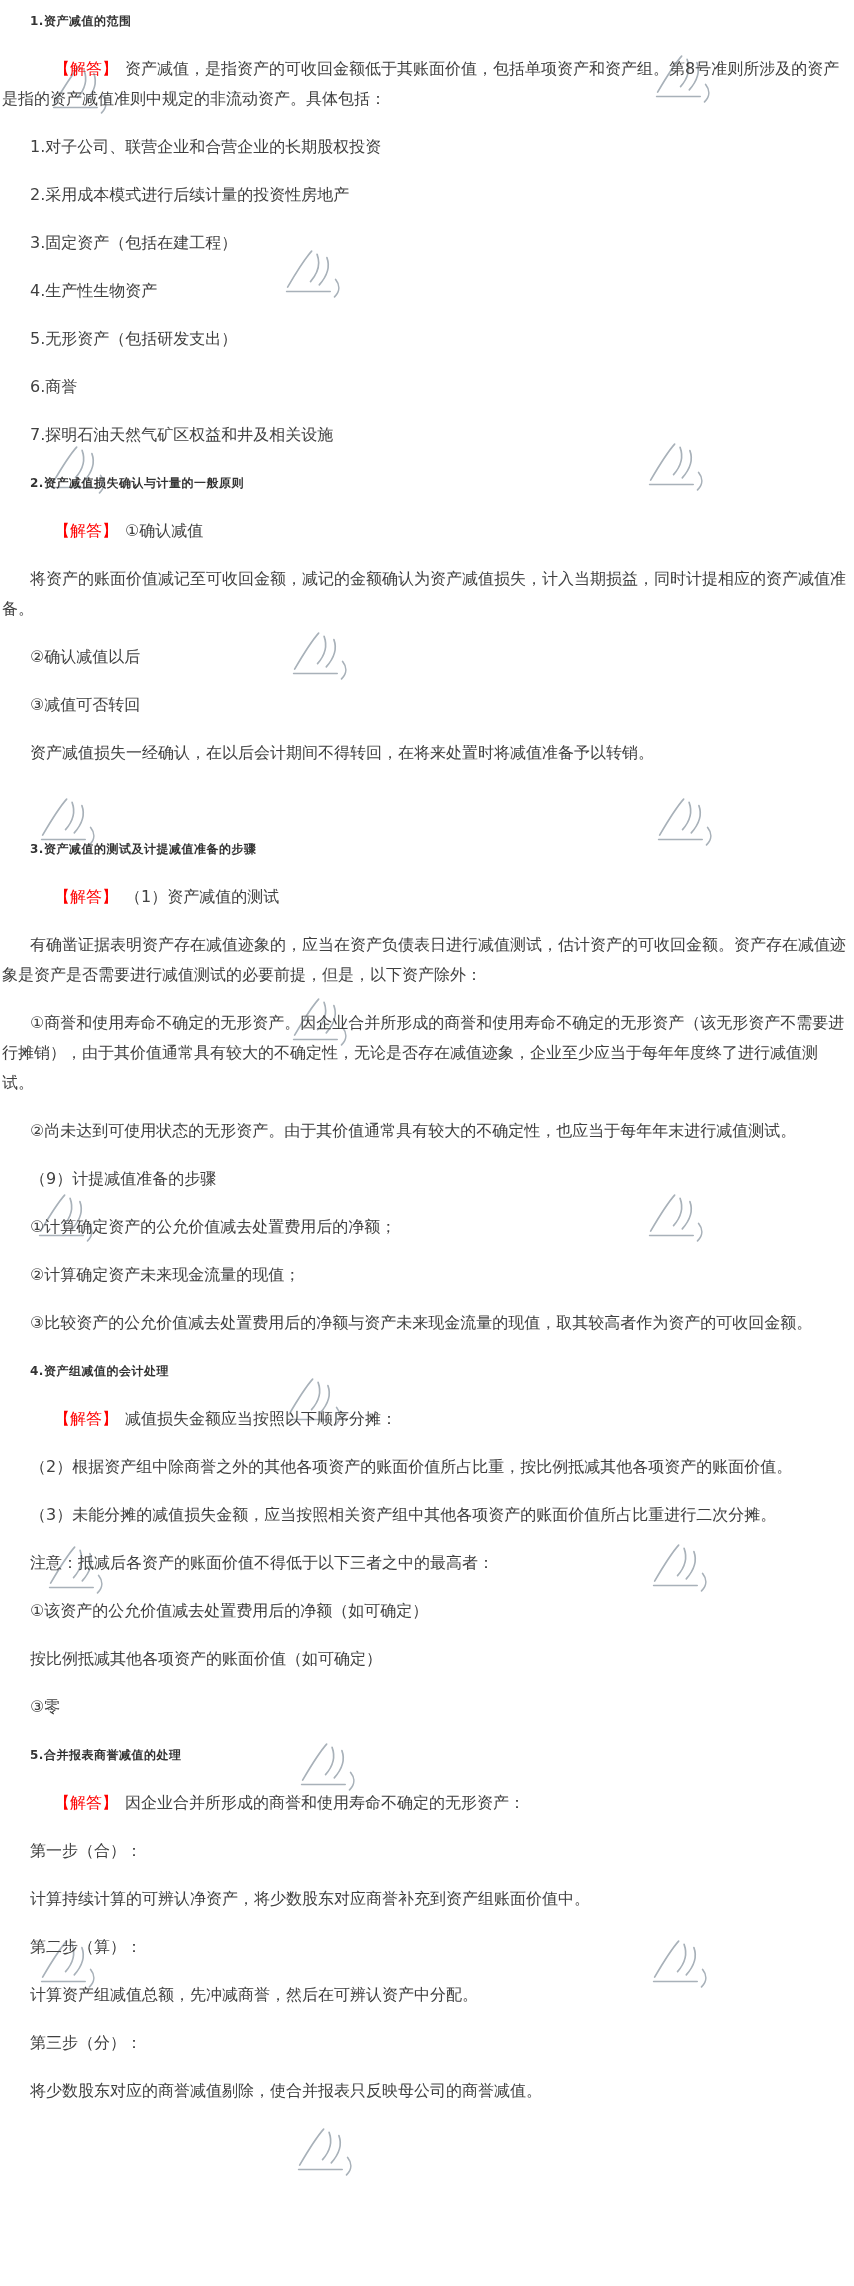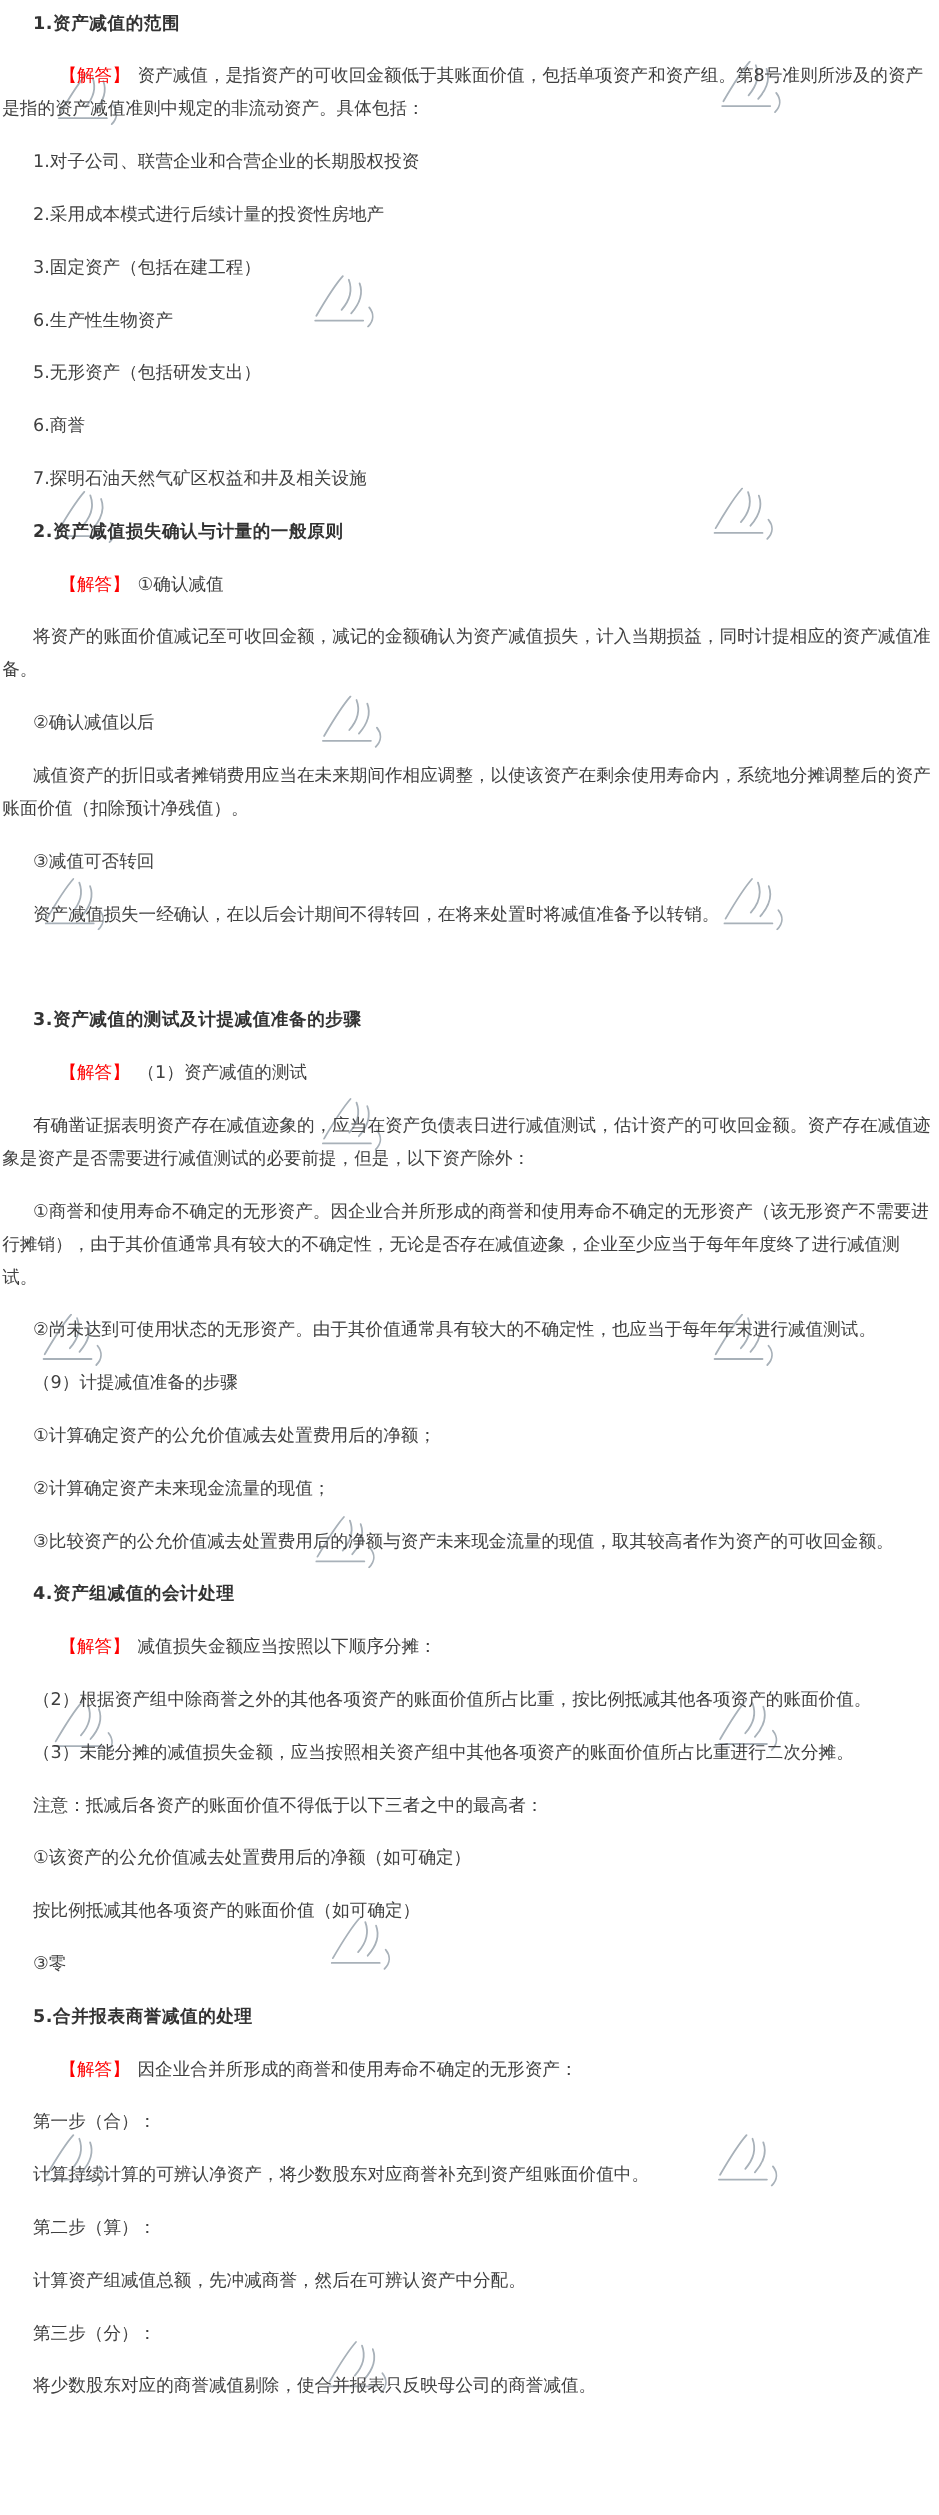--- a/index.html
+++ b/index.html
@@ -14,21 +14,21 @@
     font-size: 16px;
     color: var(--text-color, #404040);
     position: relative;
   }
   main[data-name="document"] {
     position: relative;
     z-index: 1;
     padding: 6px 6px 10px 2px;
   }
   h3[data-name="section-heading"] {
-    font-size: 16px;
+    font-size: 12px;
     font-weight: bold;
     color: var(--heading-color, #333333);
     margin: 18px 0 0 0;
     line-height: 30px;
     text-indent: 28px;
     letter-spacing: 0.5px;
   }
   section[data-name="section"]:first-of-type h3 {
     margin-top: 0;
   }
@@ -132,32 +132,31 @@
     </svg>
   </div>
 
 <main data-name="document">
   <section data-name="section">
     <h3 data-name="section-heading">1.资产减值的范围</h3>
   <p data-name="paragraph"><span data-name="answer-marker">【解答】</span><span data-name="paragraph-text">资产减值，是指资产的可收回金额低于其账面价值，包括单项资产和资产组。第8号准则所涉及的资产是指的资产减值准则中规定的非流动资产。具体包括：</span></p>
       <p data-name="paragraph"><span data-name="paragraph-text">1.对子公司、联营企业和合营企业的长期股权投资</span></p>
       <p data-name="paragraph"><span data-name="paragraph-text">2.采用成本模式进行后续计量的投资性房地产</span></p>
       <p data-name="paragraph"><span data-name="paragraph-text">3.固定资产（包括在建工程）</span></p>
-      <p data-name="paragraph"><span data-name="paragraph-text">6.生产性生物资产</span></p>
+      <p data-name="paragraph"><span data-name="paragraph-text">4.生产性生物资产</span></p>
       <p data-name="paragraph"><span data-name="paragraph-text">5.无形资产（包括研发支出）</span></p>
       <p data-name="paragraph"><span data-name="paragraph-text">6.商誉</span></p>
       <p data-name="paragraph"><span data-name="paragraph-text">7.探明石油天然气矿区权益和井及相关设施</span></p>
     </section>
 
   <section data-name="section">
     <h3 data-name="section-heading">2.资产减值损失确认与计量的一般原则</h3>
   <p data-name="paragraph"><span data-name="answer-marker">【解答】</span><span data-name="paragraph-text">①确认减值</span></p>
       <p data-name="paragraph"><span data-name="paragraph-text">将资产的账面价值减记至可收回金额，减记的金额确认为资产减值损失，计入当期损益，同时计提相应的资产减值准备。</span></p>
       <p data-name="paragraph"><span data-name="paragraph-text">②确认减值以后</span></p>
-      <p data-name="paragraph"><span data-name="paragraph-text">减值资产的折旧或者摊销费用应当在未来期间作相应调整，以使该资产在剩余使用寿命内，系统地分摊调整后的资产账面价值（扣除预计净残值）。</span></p>
       <p data-name="paragraph"><span data-name="paragraph-text">③减值可否转回</span></p>
       <p data-name="paragraph"><span data-name="paragraph-text">资产减值损失一经确认，在以后会计期间不得转回，在将来处置时将减值准备予以转销。</span></p>
       <p data-name="paragraph" class="spacer"><span data-name="paragraph-text"></span></p>
     </section>
 
   <section data-name="section">
     <h3 data-name="section-heading">3.资产减值的测试及计提减值准备的步骤</h3>
   <p data-name="paragraph"><span data-name="answer-marker">【解答】</span><span data-name="paragraph-text">（1）资产减值的测试</span></p>
       <p data-name="paragraph"><span data-name="paragraph-text">有确凿证据表明资产存在减值迹象的，应当在资产负债表日进行减值测试，估计资产的可收回金额。资产存在减值迹象是资产是否需要进行减值测试的必要前提，但是，以下资产除外：</span></p>
       <p data-name="paragraph"><span data-name="paragraph-text">①商誉和使用寿命不确定的无形资产。因企业合并所形成的商誉和使用寿命不确定的无形资产（该无形资产不需要进行摊销），由于其价值通常具有较大的不确定性，无论是否存在减值迹象，企业至少应当于每年年度终了进行减值测试。</span></p>

